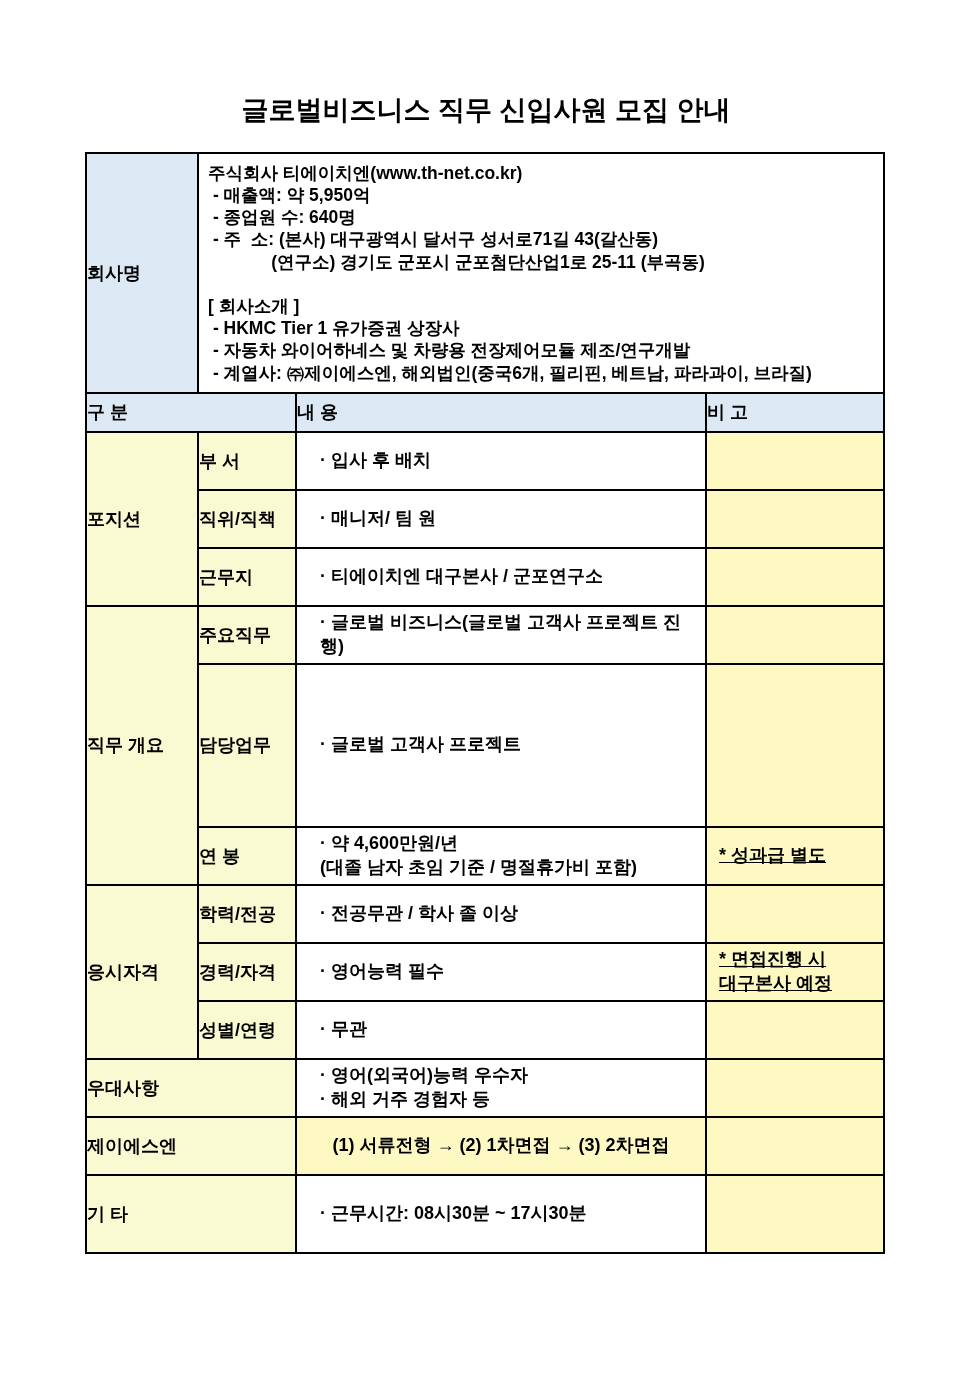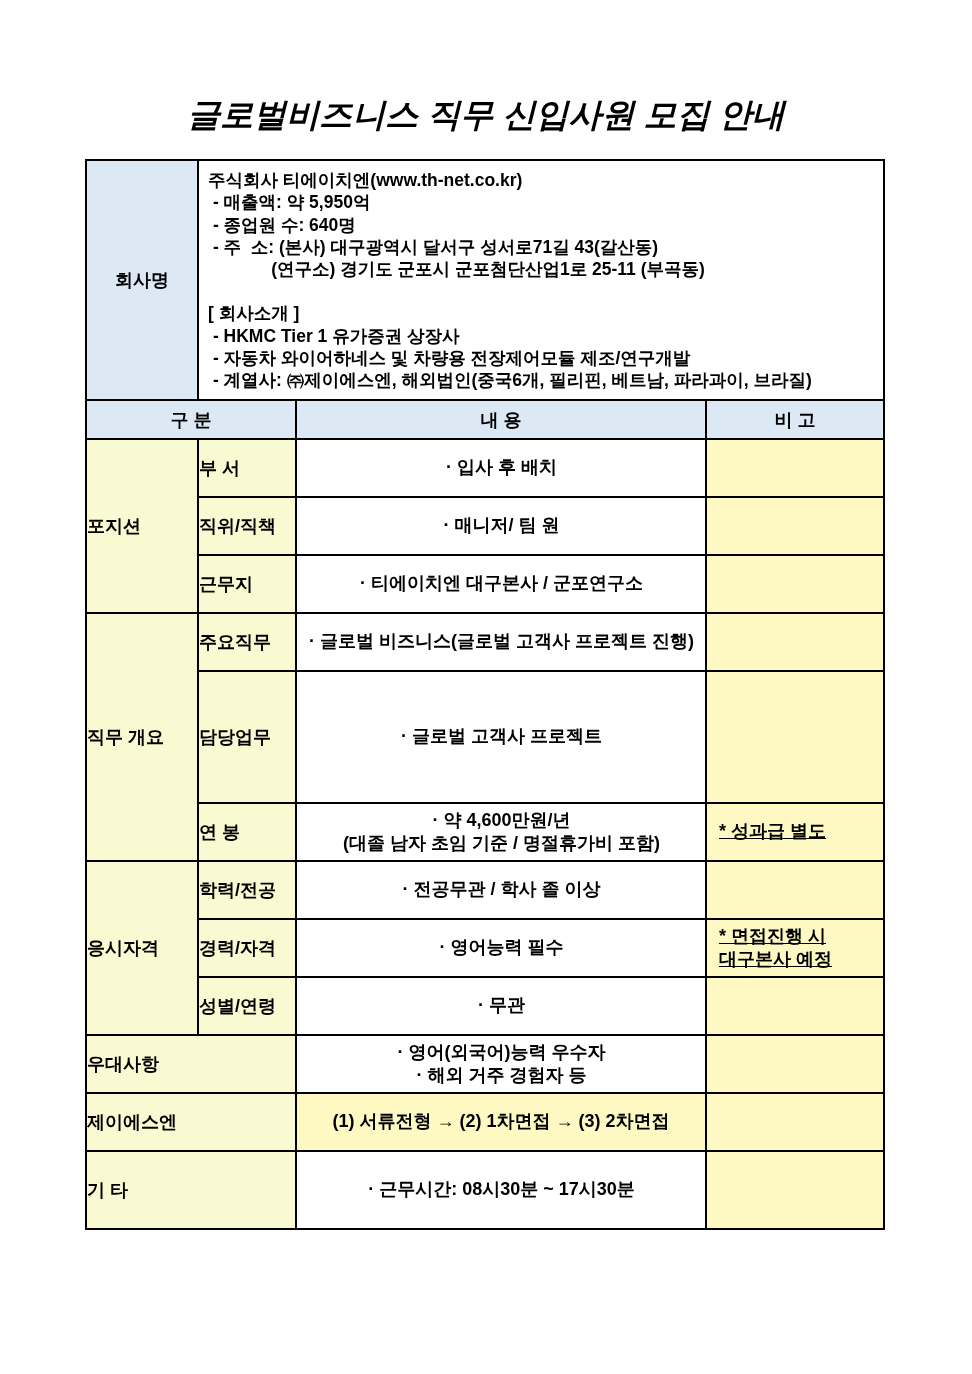--- a/index.html
+++ b/index.html
@@ -17,50 +17,49 @@
     width: 972px;
     height: 1374px;
     font-family: "Liberation Sans", sans-serif;
     font-weight: 700;
     color: #000000;
     overflow: hidden;
   }
   .page-title {
     margin: 94px 0 0 0;
     text-align: center;
-    font-size: 33px;
+    font-size: 27px;
     font-weight: 700;
     line-height: 1.25;
-    font-style: italic;
   }
   table.recruit {
     border-collapse: collapse;
     table-layout: fixed;
     margin: 24px 0 0 85px;
     width: 798px;
   }
   td {
     border: 2px solid var(--border);
     font-size: 18px;
     font-weight: 700;
     padding: 0;
     vertical-align: middle;
     overflow: hidden;
   }
   .cell-blue {
     background: var(--blue);
-    text-align: center;
+    text-align: left;
   }
   .cell-yellow {
     background: var(--yellow);
   }
   .cell-content {
     background: #ffffff;
-    text-align: center;
-    padding: 4px 8px 4px 9px;
+    text-align: left;
+    padding: 4px 8px 4px 23px;
     white-space: pre-line;
     line-height: 1.32;
   }
   .cell-content-center {
     background: #fef9c3;
     text-align: center;
     white-space: pre-line;
     line-height: 1.32;
   }
   .cell-note {
@@ -76,21 +75,21 @@
     text-align: left;
     padding: 6px 8px 6px 9px;
     white-space: pre-wrap;
     font-size: 17.5px;
     line-height: 1.27;
     border-radius: 18px;
   }
   tr.h-company { height: 240px; }
   tr.h-header  { height: 39px; }
   tr.h-std     { height: 58px; }
-  tr.h-tall    { height: 132px; }
+  tr.h-tall    { height: 163px; }
   tr.h-last    { height: 78px; }
 </style>
 </head>
 <body>
 
 <h1 class="page-title">글로벌비즈니스 직무 신입사원 모집 안내</h1>
 
 <table class="recruit">
   <colgroup>
     <col style="width:112px">

